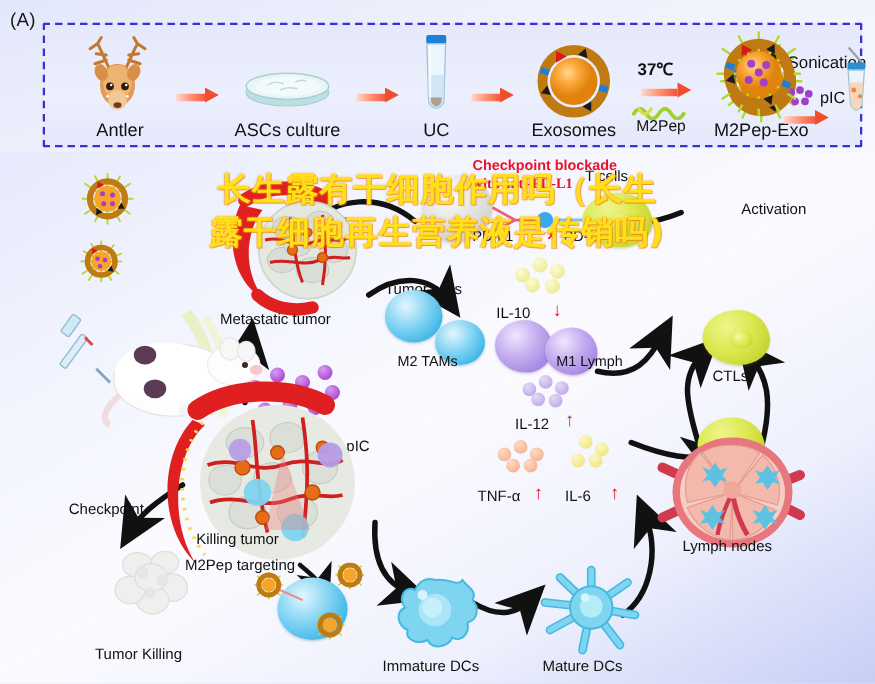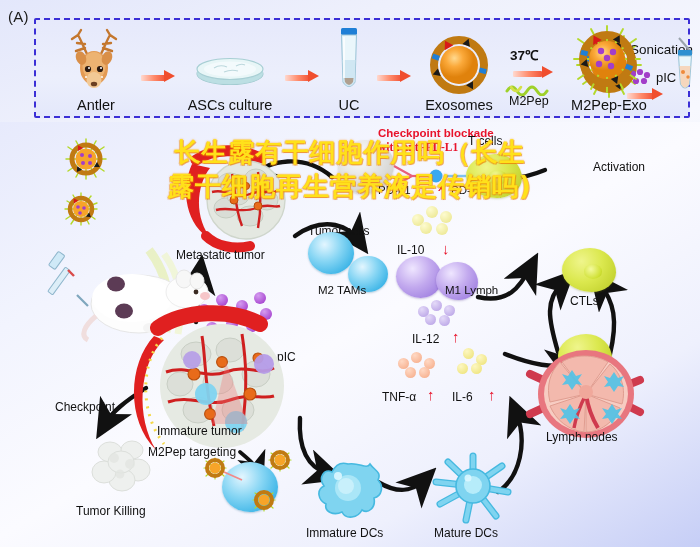--- a/index.html
+++ b/index.html
@@ -657,21 +657,21 @@
         </g>
         <g>
           <circle cx="88" cy="92" r="11" fill="#7fd4f0" opacity=".95"></circle>
           <circle cx="118" cy="120" r="11" fill="#7fd4f0" opacity=".95"></circle>
           <circle cx="146" cy="62" r="10" fill="#b59ce8" opacity=".95"></circle>
           <circle cx="74" cy="58" r="9" fill="#b59ce8" opacity=".9"></circle>
         </g>
         <path d="M108 60 L94 122 L130 122 Z" fill="#f07878" opacity=".35"></path>
       </svg>
     </div>
-    <div class="b-label" style="left:157px;top:302px;">Immature tumor</div>
+    <div class="b-label" style="left:157px;top:302px;">Killing tumor</div>
 
     <div class="b-label" style="left:148px;top:323px;">M2Pep targeting</div>
     <div class="cell blob-blue" style="left:222px;top:340px;width:56px;height:50px;"></div>
     <div style="position:absolute;left:200px;top:328px;">
       <svg width="96" height="62" viewBox="0 0 96 62">
         <g stroke="#b4d92a" stroke-width="1.2" stroke-linecap="round">
           <path d="M15 18 L15 8"></path>
             <path d="M15 18 L24 11"></path>
             <path d="M15 18 L26 18"></path>
             <path d="M15 18 L24 26"></path>
@@ -721,21 +721,21 @@
           <ellipse cx="18" cy="40" rx="12" ry="11"></ellipse>
             <ellipse cx="35" cy="30" rx="13" ry="11"></ellipse>
         </g>
         <g fill="#e3e6e2" opacity=".8">
           <circle cx="28" cy="26" r="5"></circle>
             <circle cx="44" cy="32" r="5"></circle>
             <circle cx="34" cy="42" r="4.5"></circle>
         </g>
       </svg>
     </div>
-    <div class="b-label" style="left:76px;top:382px;">Tumor Killing</div>
+    <div class="b-label" style="left:76px;top:394px;">Tumor Killing</div>
 
     <div style="position:absolute;left:308px;top:332px;">
       <svg width="80" height="72" viewBox="0 0 80 72">
         <path d="M40 10 C52 8 58 16 62 10 C66 16 74 18 70 26 C76 32 74 42 66 44
                  C68 54 60 60 54 56 C50 64 38 66 34 58 C26 62 16 58 18 50
                  C10 46 8 36 16 32 C10 24 16 14 24 18 C28 10 34 8 40 10 Z" fill="#7fd4f0" stroke="#46b9e0" stroke-width="1.6"></path>
         <circle cx="40" cy="34" r="13" fill="#aae6f7"></circle>
         <circle cx="38" cy="32" r="8" fill="#c8f0fb"></circle>
         <circle cx="30" cy="22" r="4" fill="#ddf7ff" opacity=".9"></circle>
       </svg>

